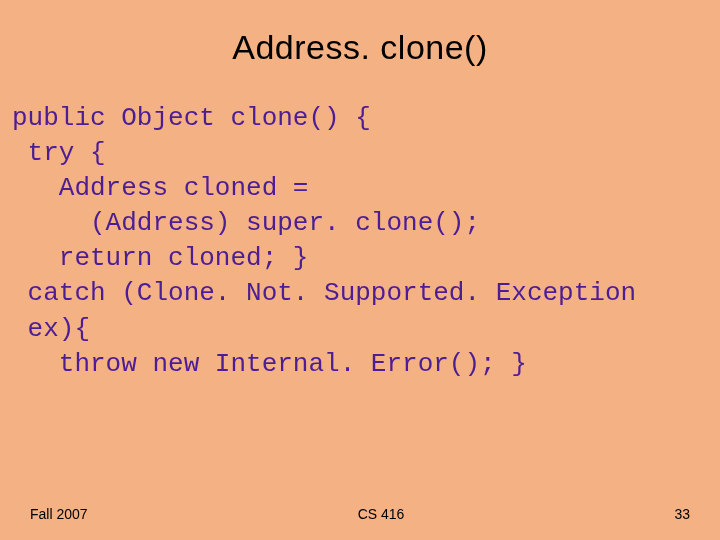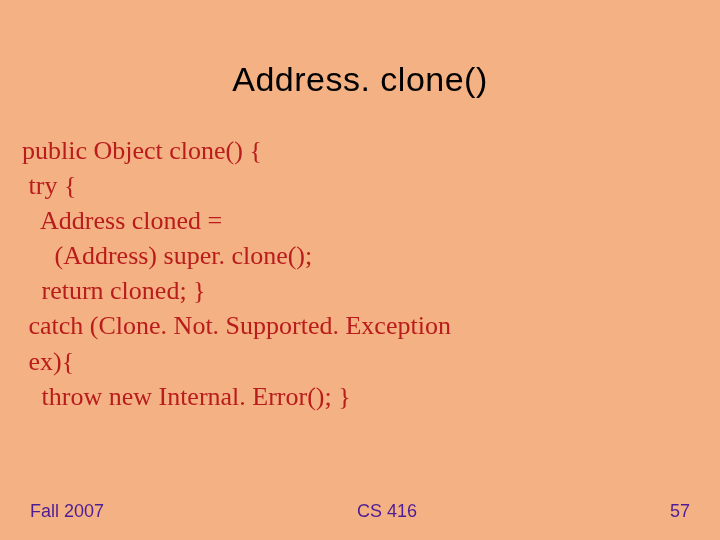--- a/index.html
+++ b/index.html
@@ -15,39 +15,38 @@
     position: relative;
   }
   .title {
     text-align: center;
     font-size: 34px;
     font-weight: 400;
     color: #000;
     padding-top: 28px;
     padding-bottom: 34px;
     letter-spacing: 0.5px;
-    margin-top: 32px;
   }
   .code {
-    font-family: Liberation Serif, serif;
+    font-family: Liberation Mono, monospace;
     font-size: 26px;
-    color: #b91c1c;
+    color: #4c1d95;
     white-space: pre;
     line-height: 1.35;
-    padding-left: 22px;
+    padding-left: 12px;
   }
   .footer {
     position: absolute;
     bottom: 18px;
     left: 0;
     right: 0;
     display: flex;
     justify-content: space-between;
-    font-size: 18px;
-    color: #4c1d95;
+    font-size: 14px;
+    color: #000000;
     padding: 0 30px;
     font-family: Arial, Helvetica, sans-serif;
   }
 </style>
 </head>
 <body>
 
 <div class="title">Address. clone()</div>
 
 <div class="code">public Object clone() {
@@ -55,14 +54,14 @@
    Address cloned =
      (Address) super. clone();
    return cloned; }
  catch (Clone. Not. Supported. Exception
  ex){
    throw new Internal. Error(); }</div>
 
 <div class="footer">
   <span>Fall 2007</span>
   <span>CS 416</span>
-  <span>57</span>
+  <span>33</span>
 </div>
 
 </body></html>

